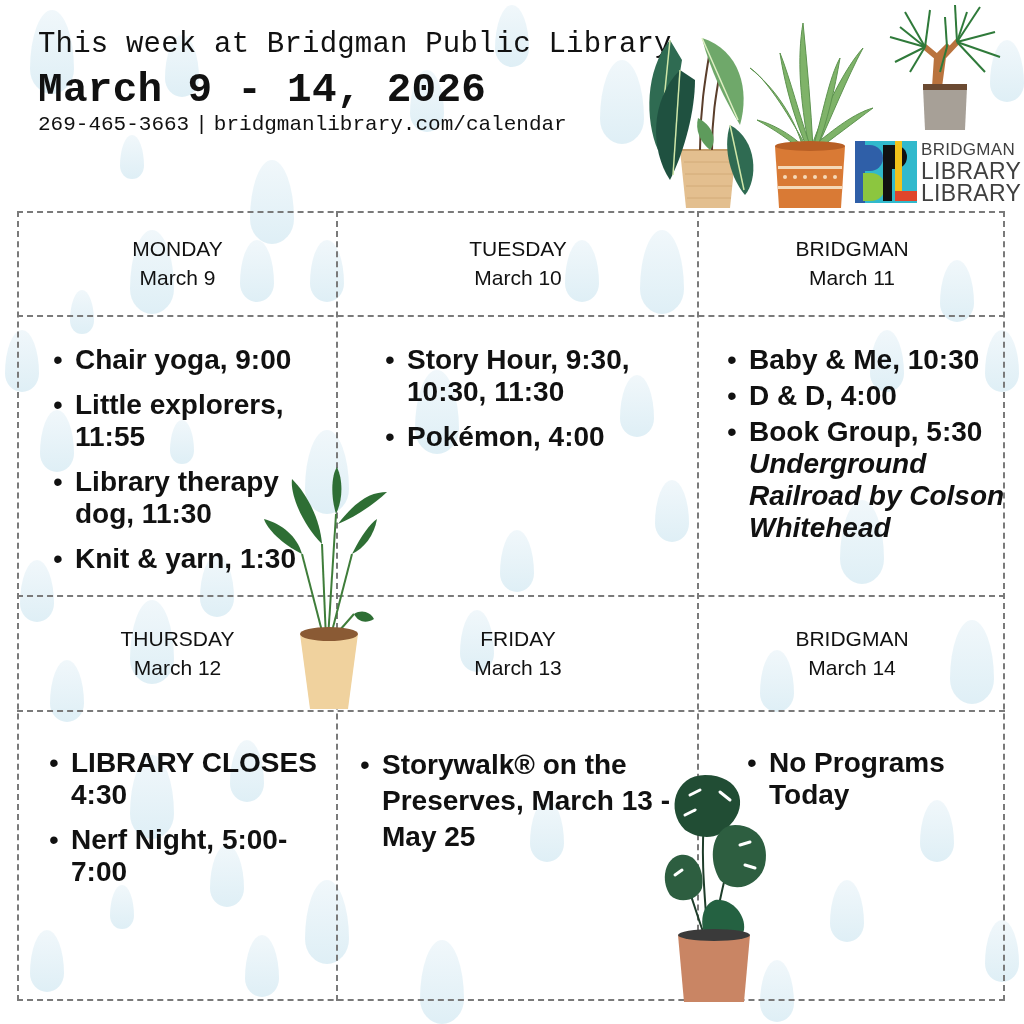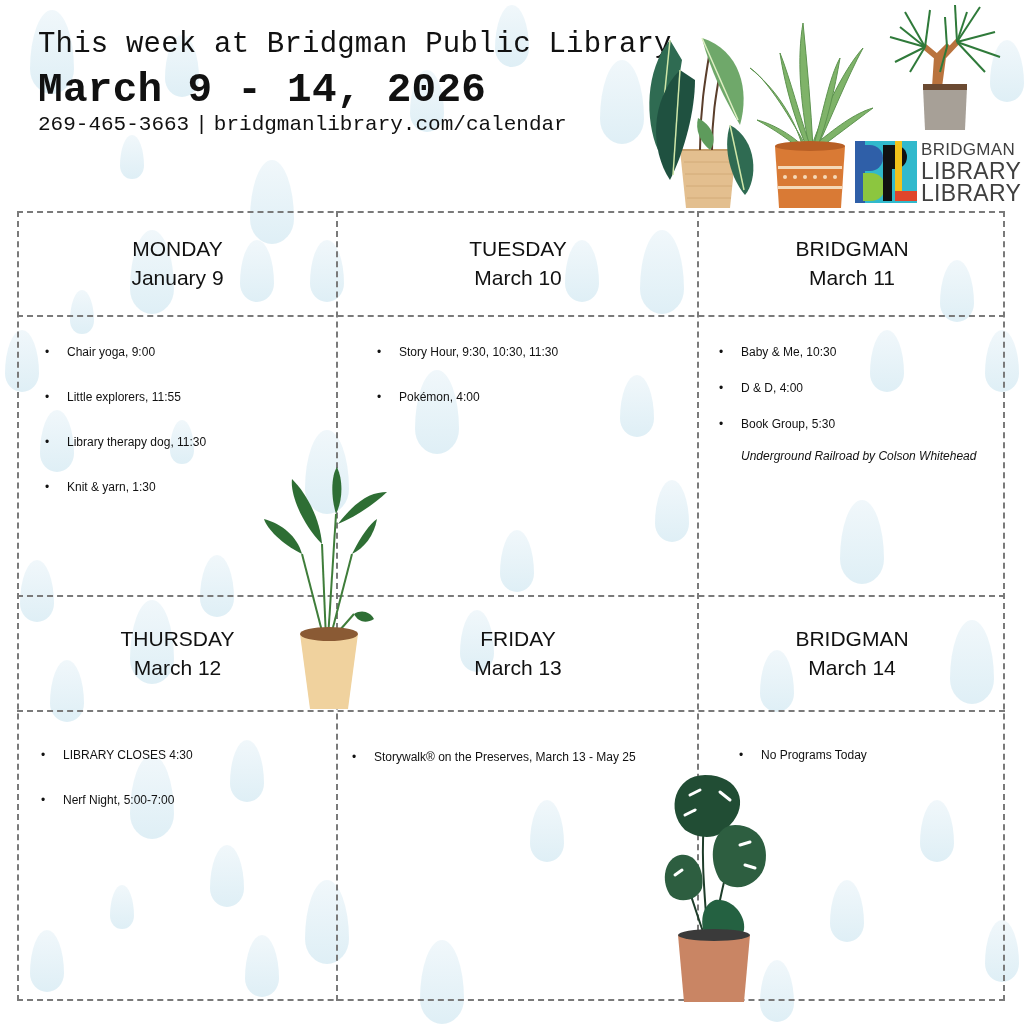--- a/index.html
+++ b/index.html
@@ -27,21 +27,21 @@
 
   .grid {
     position: absolute; left: 17px; top: 211px; width: 988px; height: 790px;
     z-index: 1;
   }
   .grid .hline { position: absolute; left: 0; width: 100%; border-top: 2px dashed #7a7a7a; height: 0; }
   .grid .vline { position: absolute; top: 0; height: 100%; border-left: 2px dashed #7a7a7a; width: 0; }
 
   .cell { position: absolute; z-index: 3; }
   .dayhead { text-align: center; font-size: 21px; line-height: 29px; }
-  .events { list-style: none; margin: 0; padding: 0; font-size: 12px; font-weight: 400; line-height: 32px; }
+  .events { list-style: none; margin: 8px; padding: 0; font-size: 28px; font-weight: 700; line-height: 32px; }
   .events li { position: relative; padding-left: 22px; margin-bottom: 13px; }
   .events li::before { content: "•"; position: absolute; left: 0; top: 0; font-weight: 400; }
   .events.tight li { margin-bottom: 4px; }
   .events .italic { display: block; font-style: italic; }
 
   .plant { position: absolute; z-index: 4; }
   .logo { position: absolute; left: 855px; top: 140px; z-index: 4; display: flex; align-items: center; gap: 4px; }
   .logo-mark { width: 62px; height: 62px; position: relative; background: #31b9cc; overflow: hidden; }
   .logo-text { font-size: 17px; line-height: 20px; color: #404040; letter-spacing: 0.3px; }
   .logo-text .big { font-size: 23px; line-height: 22px; }
@@ -200,21 +200,21 @@
   <div class="hline" style="top:499px"></div>
   <div class="hline" style="top:788px"></div>
   <div class="vline" style="left:0"></div>
   <div class="vline" style="left:319px"></div>
   <div class="vline" style="left:680px"></div>
   <div class="vline" style="left:986px"></div>
 </div>
 
 <div class="cell dayhead" style="left:19px;top:234px;width:317px">
   <div>MONDAY</div>
-  <div>January 9</div>
+  <div>March 9</div>
 </div>
 <ul class="cell events" style="left:45px;top:336px;width:270px">
   <li>Chair yoga, 9:00</li>
   <li>Little explorers, 11:55</li>
   <li>Library therapy dog, 11:30</li>
   <li>Knit &amp; yarn, 1:30</li>
 </ul>
 
 <div class="cell dayhead" style="left:338px;top:234px;width:360px">
   <div>TUESDAY</div>

